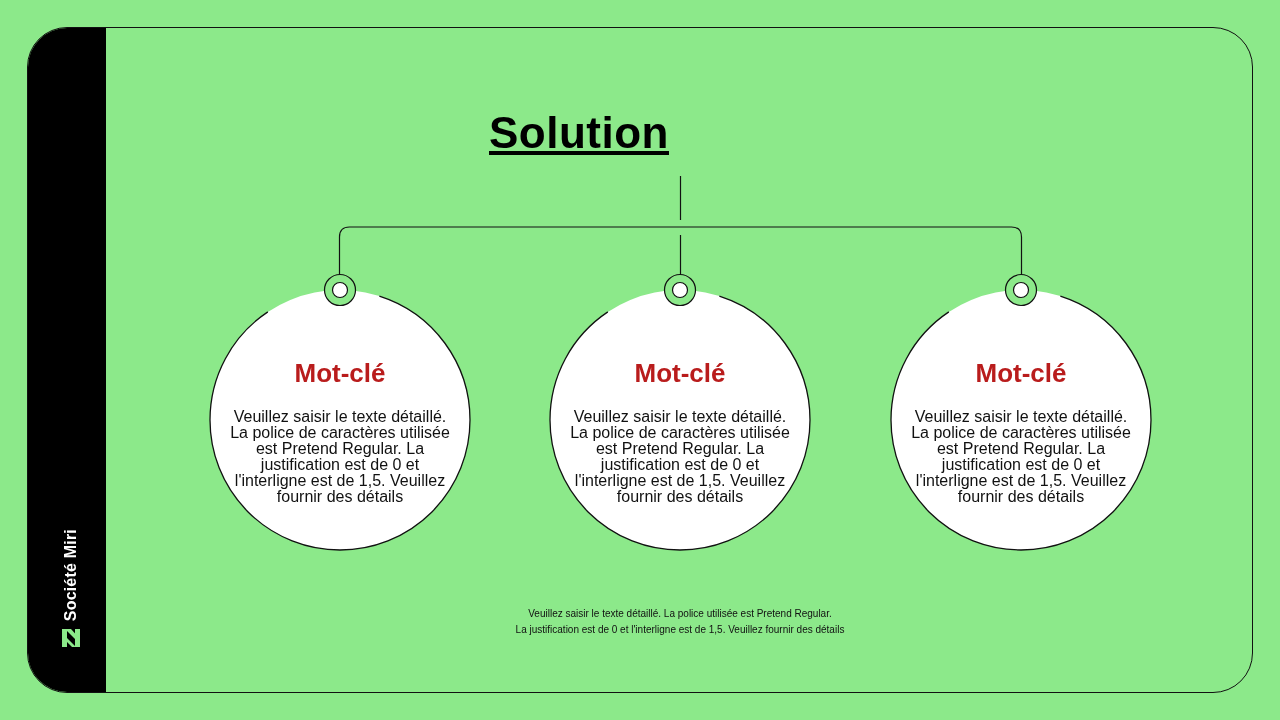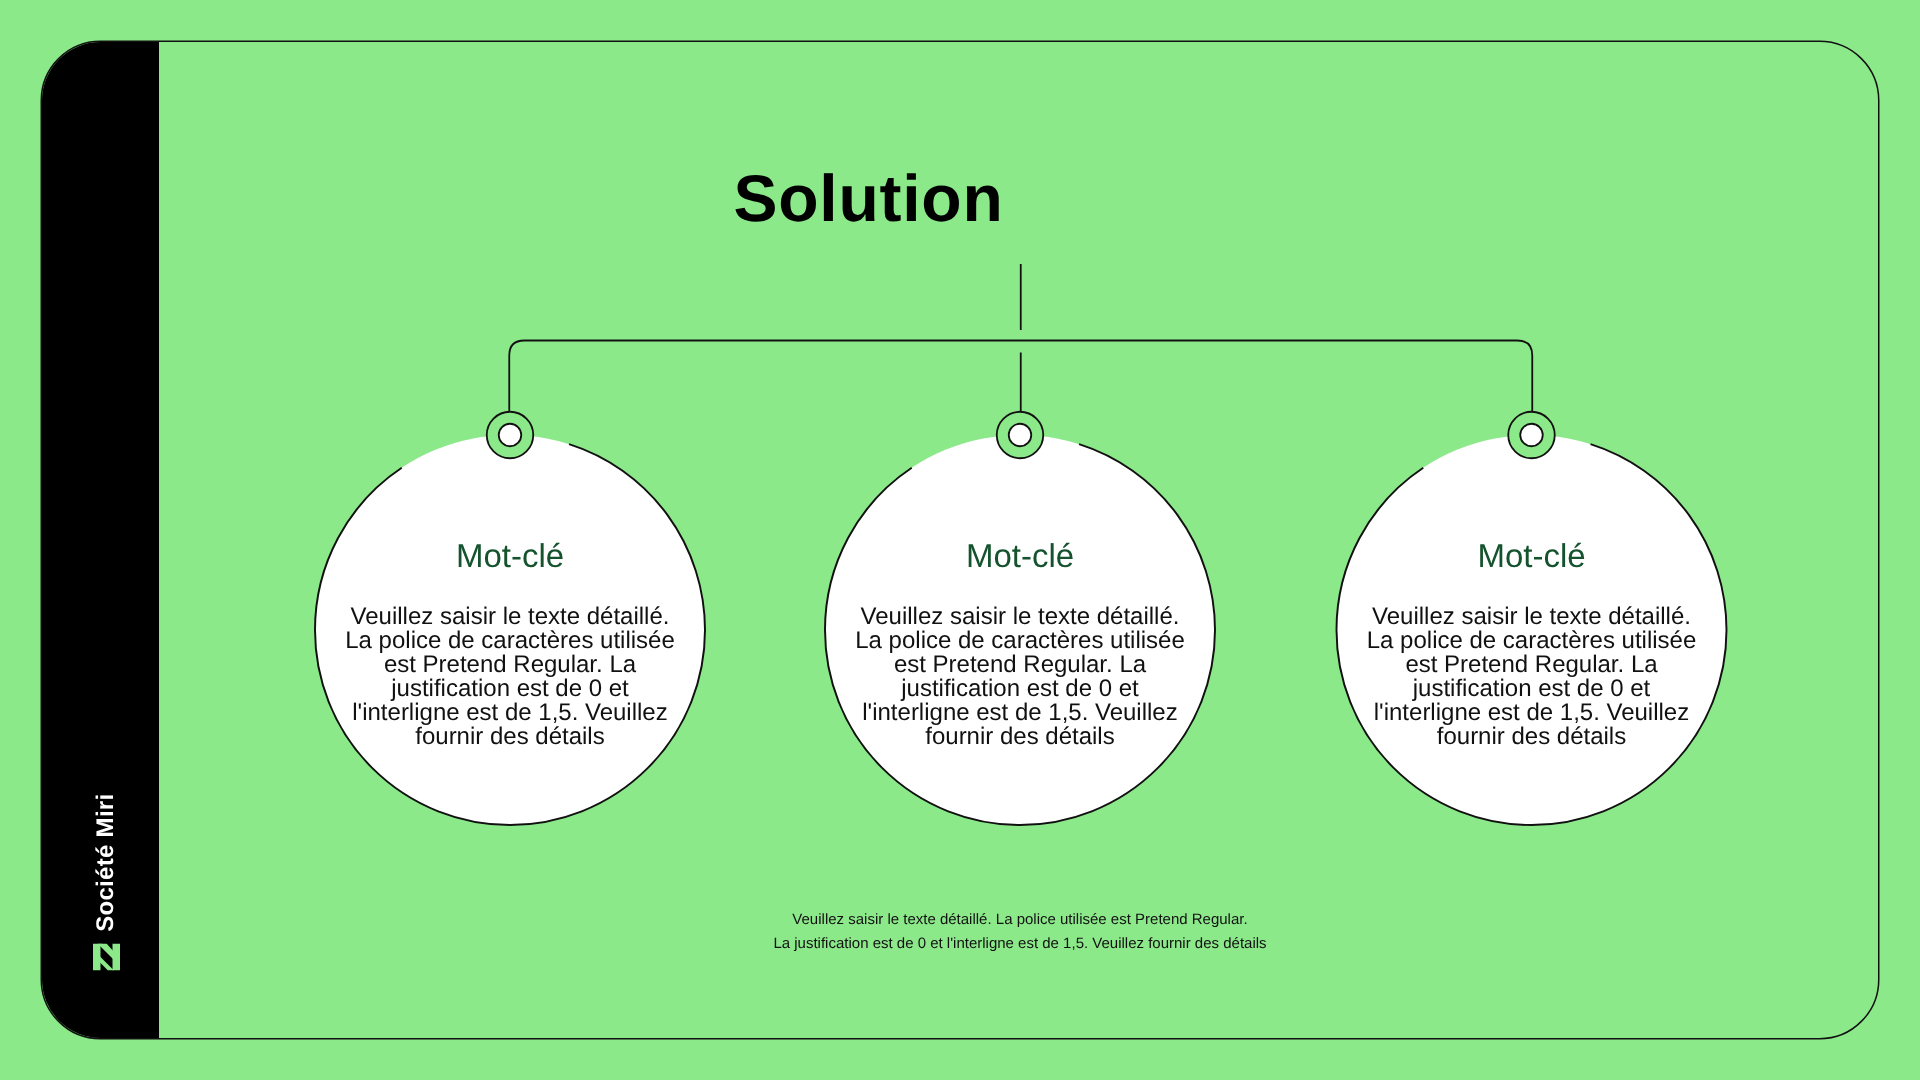--- a/index.html
+++ b/index.html
@@ -2,24 +2,24 @@
 <html><head>
 <meta charset="utf-8">
 <style>
   html,body{margin:0;padding:0;}
   body{width:1280px;height:720px;background:#8ce98a;position:relative;overflow:hidden;font-family:"Liberation Sans","DejaVu Sans",sans-serif;}
   .frame{position:absolute;left:27px;top:27px;width:1226px;height:666px;border:1.5px solid #111;border-radius:40px;box-sizing:border-box;overflow:hidden;}
   .sidebar{position:absolute;left:0;top:0;width:78px;height:100%;background:#000;}
   .brand{position:absolute;left:28px;bottom:45px;width:30px;display:flex;flex-direction:column;align-items:center;}
   .brand-text{writing-mode:vertical-rl;transform:rotate(180deg);color:#fff;font-size:16px;font-weight:bold;white-space:nowrap;letter-spacing:0.2px;}
   .brand-logo{margin-top:8px;width:18px;height:18px;}
-  .title{position:absolute;left:0;width:1158px;top:108px;text-align:center;font-size:44px;font-weight:bold;color:#000;letter-spacing:0.5px;}
+  .title{position:absolute;left:0;width:1158px;top:108px;text-align:center;font-size:44px;font-weight:bold;color:#000;letter-spacing:0.5px;text-decoration:underline;}
   svg.lines{position:absolute;left:0;top:0;}
   .circle-text{position:absolute;width:220px;text-align:center;}
-  .kw{font-size:22px;font-weight:normal;color:#14532d;}
+  .kw{font-size:26px;font-weight:bold;color:#b91c1c;}
   .desc{margin-top:20px;font-size:16px;line-height:16px;color:#111;}
   .footer{position:absolute;left:0;width:1360px;top:606px;text-align:center;font-size:10px;line-height:16px;color:#111;}
 </style>
 </head>
 <body>
 
 <div class="frame">
   <div class="sidebar">
     <div class="brand">
       <div class="brand-text">Société Miri</div>

